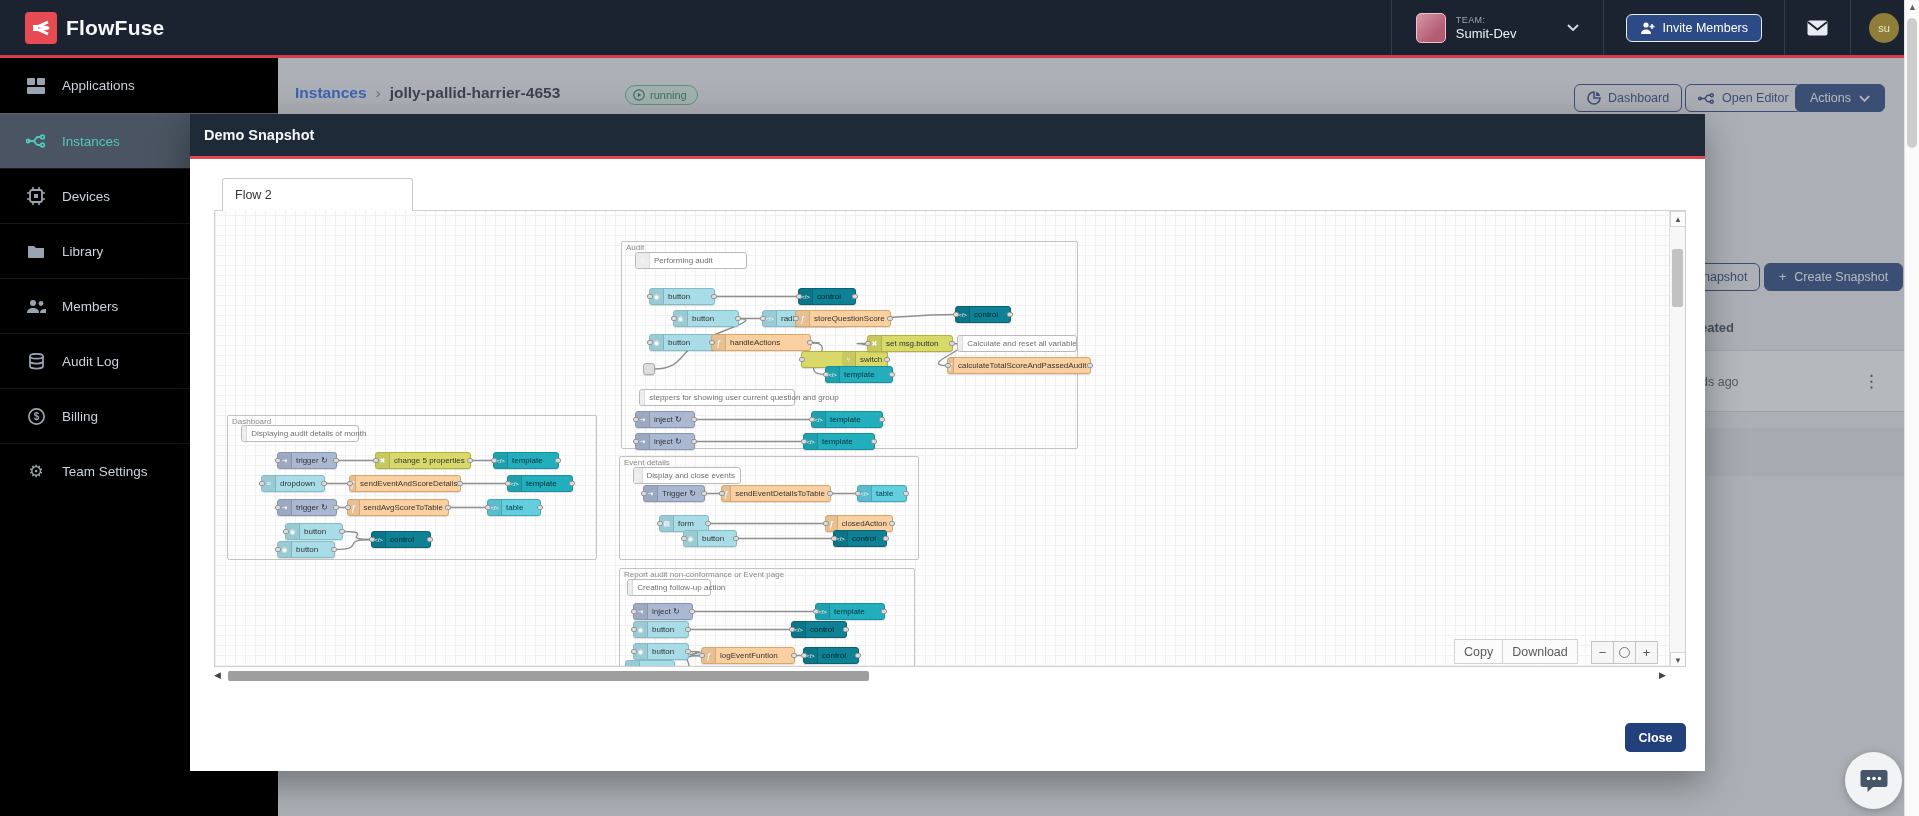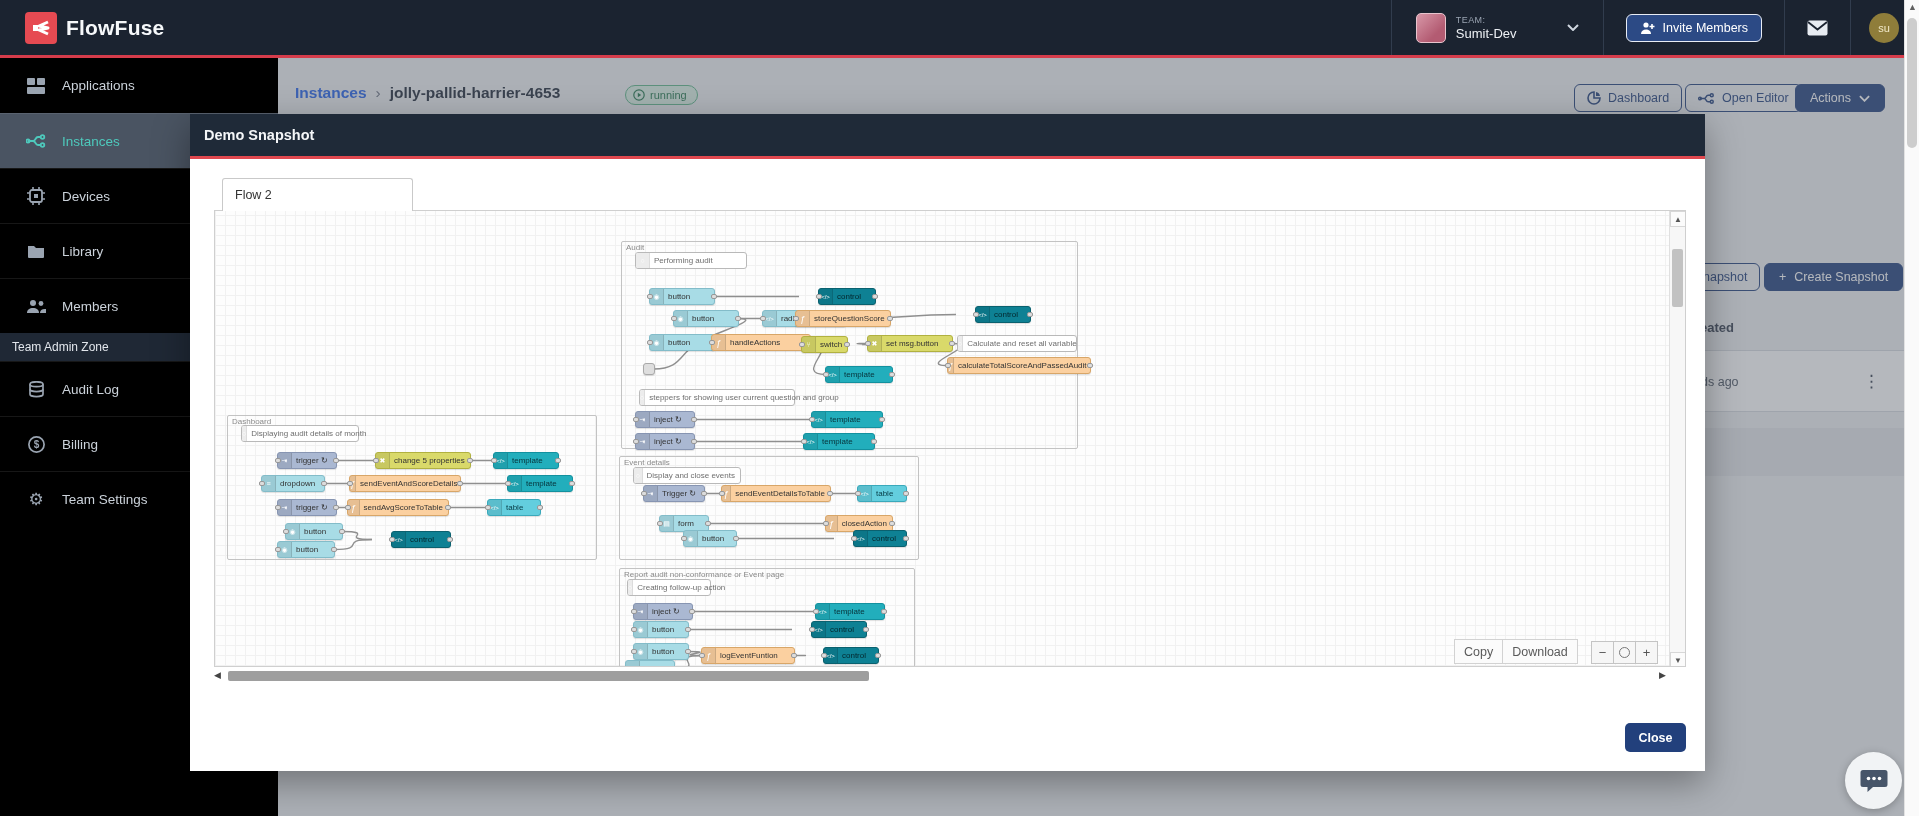--- a/index.html
+++ b/index.html
@@ -89,21 +89,21 @@
   .fnode .nlbl { padding:0 5px 0 4px; }
   .fnode .port { position:absolute; width:6px; height:5px; background:#ddd; border:1px solid #979797;
                  border-radius:2px; top:5px; }
   .fnode .pl { left:-3px; } .fnode .pr { right:-3px; }
   .n-widget   { background:#a8dce6; border-color:#83bcc9; }
   .n-inject   { background:#aab8d2; border-color:#8795b2; }
   .n-func     { background:#fbd0a0; border-color:#d8a668; }
   .n-switch   { background:#d9d96a; border-color:#b1b140; }
   .n-template { background:#22aebc; border-color:#13919f; color:#07333a; }
   .n-table    { background:#63cede; border-color:#3aa9bb; color:#09404a; }
-  .n-control  { background:#0e8194; border-color:#0a616f; color:#03262c;margin-left:20px; }
+  .n-control  { background:#0e8194; border-color:#0a616f; color:#03262c; }
   .n-link     { background:#dedede; border-color:#a9a9a9; height:12px !important; }
   .n-comment  { background:#fff; border-color:#b9b9b9; color:#6f6f6f; box-shadow:none; }
   .n-comment .nic { background:#ececec; border-right:1px solid #dcdcdc; color:#fff; }
   .wires { position:absolute; left:0; top:0; pointer-events:none; }
 
   
   .vscroll { position:absolute; right:0; top:0; width:16px; height:457px; background:#f7f7f7;
              border-left:1px solid #e0e0e0; z-index:6; }
   .vs-btn { position:absolute; left:0; width:16px; height:16px; border:1px solid #d7d7d7; background:#fbfbfb;
             color:#555; font-size:8px; display:flex; align-items:center; justify-content:center; cursor:pointer; }
@@ -228,21 +228,20 @@
     <span class="ic">
         <svg width="19" height="15" viewBox="0 0 19 15">
           <circle cx="6" cy="4" r="3" fill="currentColor"></circle>
           <path d="M0 14c0-3.4 2.6-5 6-5s6 1.6 6 5z" fill="currentColor"></path>
           <circle cx="14" cy="4.5" r="2.4" fill="currentColor"></circle>
           <path d="M13 14c.2-2.8 2-4.4 6-4 0 0 .2 4 0 4z" fill="currentColor"></path>
         </svg>
       </span>
     <span>Members</span>
   </div>
-  <div class="admin-hdr">Team Admin Zone</div>
   <div class="side-item">
     <span class="ic">
         <svg width="17" height="17" viewBox="0 0 17 17" fill="none" stroke="currentColor" stroke-width="1.7">
           <ellipse cx="8.5" cy="3.2" rx="6.5" ry="2.4"></ellipse>
           <path d="M2 3.2v5c0 1.3 2.9 2.4 6.5 2.4s6.5-1.1 6.5-2.4v-5"></path>
           <path d="M2 8.2v5c0 1.3 2.9 2.4 6.5 2.4s6.5-1.1 6.5-2.4v-5"></path>
         </svg>
       </span>
     <span>Audit Log</span>
   </div>
@@ -415,21 +414,21 @@
           <span class="nlbl">button</span>
           <span class="port pl"></span>
           <span class="port pr"></span>
         </div>
         <div class="fnode n-func" style="left: 496px; top: 123px; width: 100px;">
           <span class="nic" style="font-style: italic; font-size: 9px;">ƒ</span>
           <span class="nlbl">handleActions</span>
           <span class="port pl"></span>
           <span class="port pr"></span>
         </div>
-        <div class="fnode n-switch" style="left: 586px; top: 125px;">
+        <div class="fnode n-switch" style="left: 586px; top: 140px; padding-left: 40px;">
           <span class="nic">⑂</span>
           <span class="nlbl">switch</span>
           <span class="port pl"></span>
           <span class="port pr"></span>
         </div>
         <div class="fnode n-switch" style="left: 652px; top: 124px; width: 86px;">
           <span class="nic">✖</span>
           <span class="nlbl">set msg.button</span>
           <span class="port pl"></span>
           <span class="port pr"></span>

